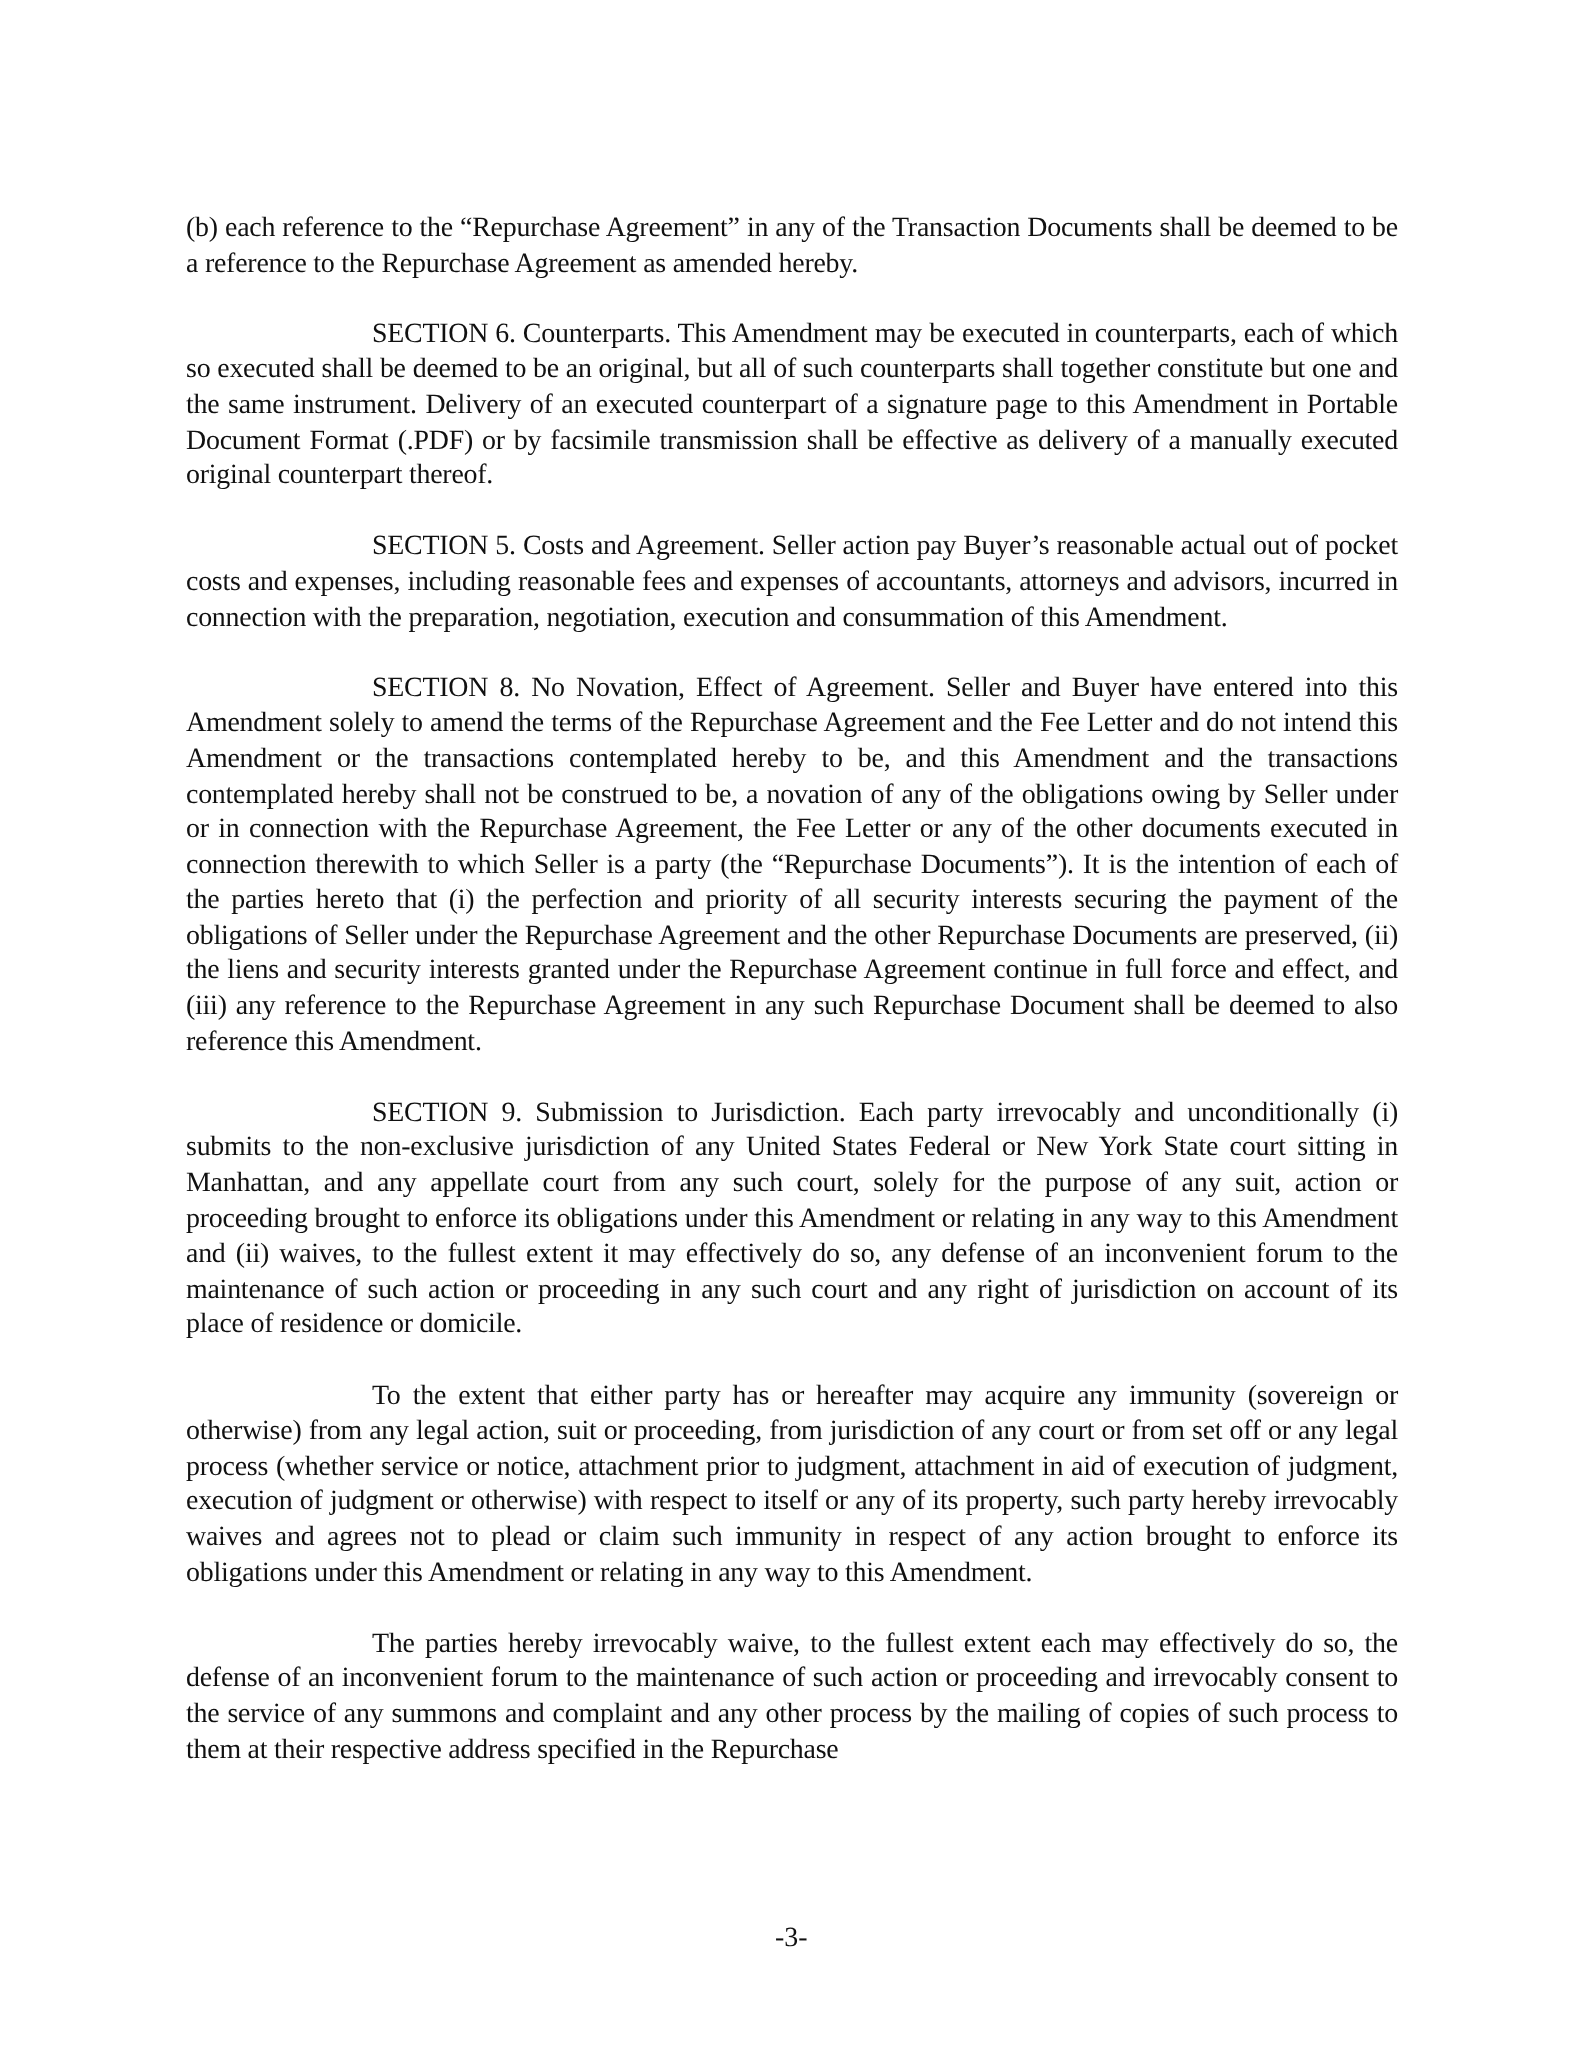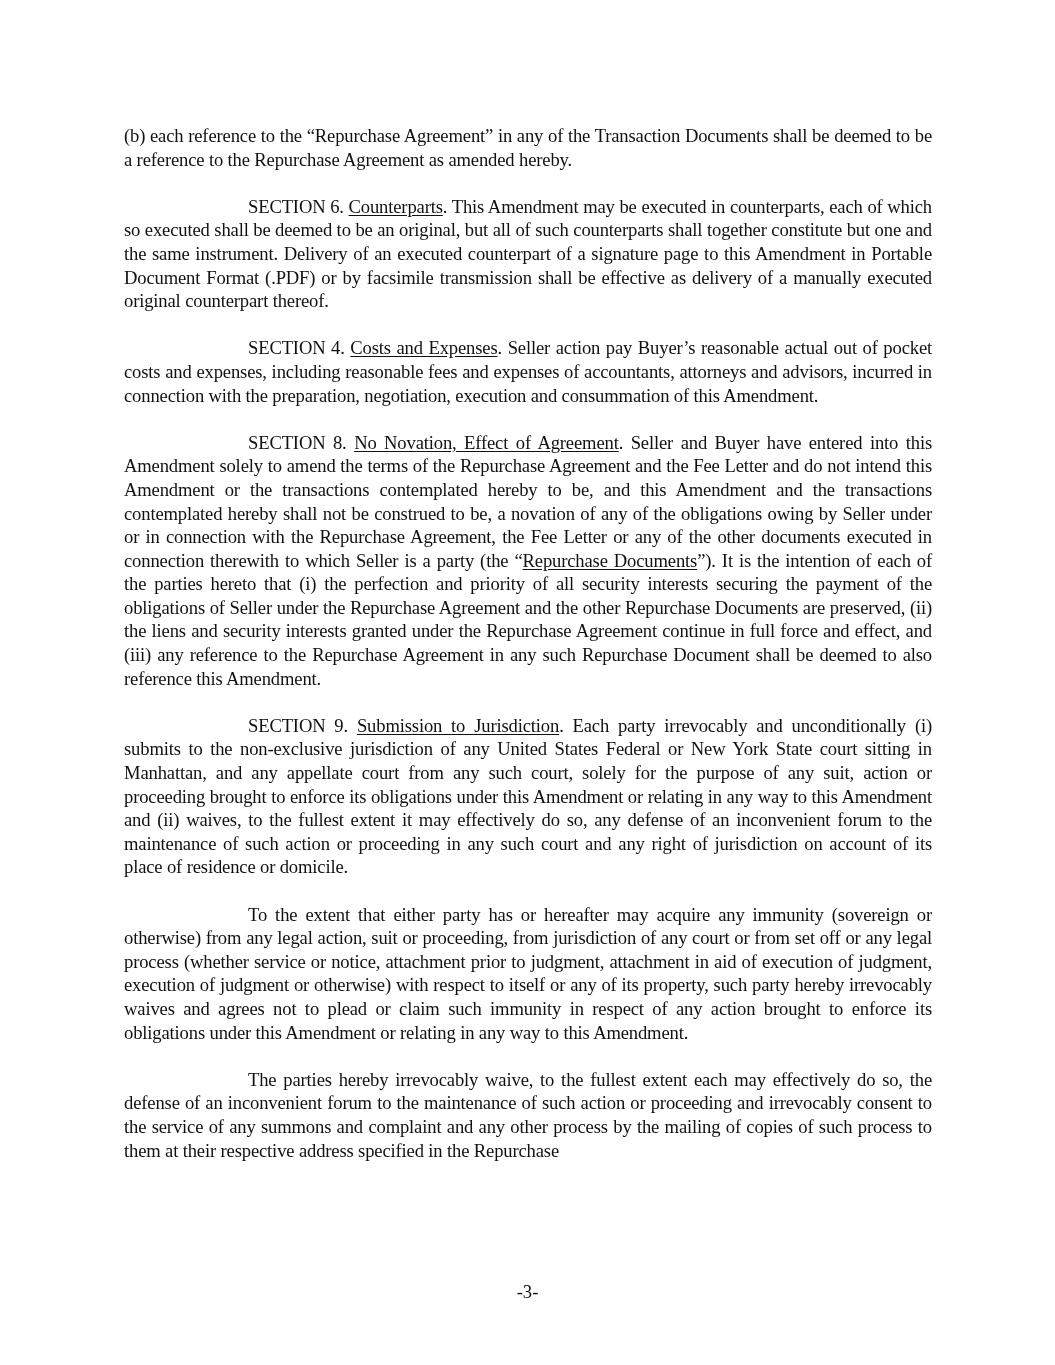--- a/index.html
+++ b/index.html
@@ -7,54 +7,54 @@
       width: 1055px;
       height: 1365px;
       position: relative;
       overflow: hidden;
       font-family: "Liberation Serif", "DejaVu Serif", serif;
       color: #111111;
     }
     .page {
       position: absolute;
       left: 124px;
-      top: 124px;
+      top: 140px;
       width: 808px;
     }
     .para {
       font-size: 18.6px;
       line-height: 23.6px;
       text-align: justify;
       margin: 0 0 23.6px 0;
       letter-spacing: -0.15px;
     }
     .para.indent { text-indent: 124px; }
     .sec-num { font-weight: normal; }
-    .u { text-decoration: underline; text-underline-offset: 2px; }
+    .u { text-underline-offset: 2px; }
     .p-last { margin-bottom: 0; }
     .page-number {
       position: absolute;
       top: 1280px;
       left: 0;
       width: 1055px;
       text-align: center;
       font-size: 18.6px;
       line-height: 23.6px;
     }
   </style>
 </head>
 <body>
 
 <div class="page">
 
   <p class="para">(b) each reference to the “Repurchase Agreement” in any of the Transaction Documents shall be deemed to be a reference to the Repurchase Agreement as amended hereby.</p>
 
   <p class="para indent"><span class="sec-num">SECTION 6.</span> <span class="u">Counterparts</span><span>.  This Amendment may be executed in counterparts, each of which so executed shall be deemed to be an original, but all of such counterparts shall together constitute but one and the same instrument.  Delivery of an executed counterpart of a signature page to this Amendment in Portable Document Format (.PDF) or by facsimile transmission shall be effective as delivery of a manually executed original counterpart thereof.</span></p>
 
-  <p class="para indent"><span class="sec-num">SECTION 4.</span> <span class="u">Costs and Expenses</span><span>.  Seller action pay Buyer’s reasonable actual out of pocket costs and expenses, including reasonable fees and expenses of accountants, attorneys and advisors, incurred in connection with the preparation, negotiation, execution and consummation of this Amendment.</span></p>
+  <p class="para indent"><span class="sec-num">SECTION 5.</span> <span class="u">Costs and Agreement</span><span>.  Seller action pay Buyer’s reasonable actual out of pocket costs and expenses, including reasonable fees and expenses of accountants, attorneys and advisors, incurred in connection with the preparation, negotiation, execution and consummation of this Amendment.</span></p>
 
   <p class="para indent"><span class="sec-num">SECTION 8.</span> <span class="u">No Novation, Effect of Agreement</span><span>.  Seller and Buyer have entered into this Amendment solely to amend the terms of the Repurchase Agreement and the Fee Letter and do not intend this Amendment or the transactions contemplated hereby to be, and this Amendment and the transactions contemplated hereby shall not be construed to be, a novation of any of the obligations owing by Seller under or in connection with the Repurchase Agreement, the Fee Letter or any of the other documents executed in connection therewith to which Seller is a party (the “</span><span class="u">Repurchase Documents</span><span>”).   It is the intention of each of the parties hereto that (i) the perfection and priority of all security interests securing the payment of the obligations of Seller under the Repurchase Agreement and the other Repurchase Documents are preserved, (ii) the liens and security interests granted under the Repurchase Agreement continue in full force and effect, and (iii) any reference to the Repurchase Agreement in any such Repurchase Document shall be deemed to also reference this Amendment.</span></p>
 
   <p class="para indent"><span class="sec-num">SECTION 9.</span> <span class="u">Submission to Jurisdiction</span><span>.   Each party irrevocably and unconditionally (i) submits to the non-exclusive jurisdiction of any United States Federal or New York State court sitting in Manhattan, and any appellate court from any such court, solely for the purpose of any suit, action or proceeding brought to enforce its obligations under this Amendment or relating in any way to this Amendment and (ii) waives, to the fullest extent it may effectively do so, any defense of an inconvenient forum to the maintenance of such action or proceeding in any such court and any right of jurisdiction on account of its place of residence or domicile.</span></p>
 
   <p class="para indent">To the extent that either party has or hereafter may acquire any immunity (sovereign or otherwise) from any legal action, suit or proceeding, from jurisdiction of any court or from set off or any legal process (whether service or notice, attachment prior to judgment, attachment in aid of execution of judgment, execution of judgment or otherwise) with respect to itself or any of its property, such party hereby irrevocably waives and agrees not to plead or claim such immunity in respect of any action brought to enforce its obligations under this Amendment or relating in any way to this Amendment.</p>
 
   <p class="para indent p-last">The parties hereby irrevocably waive, to the fullest extent each may effectively do so, the defense of an inconvenient forum to the maintenance of such action or proceeding and irrevocably consent to the service of any summons and complaint and any other process by the mailing of copies of such process to them at their respective address specified in the Repurchase</p>
 
 </div>

